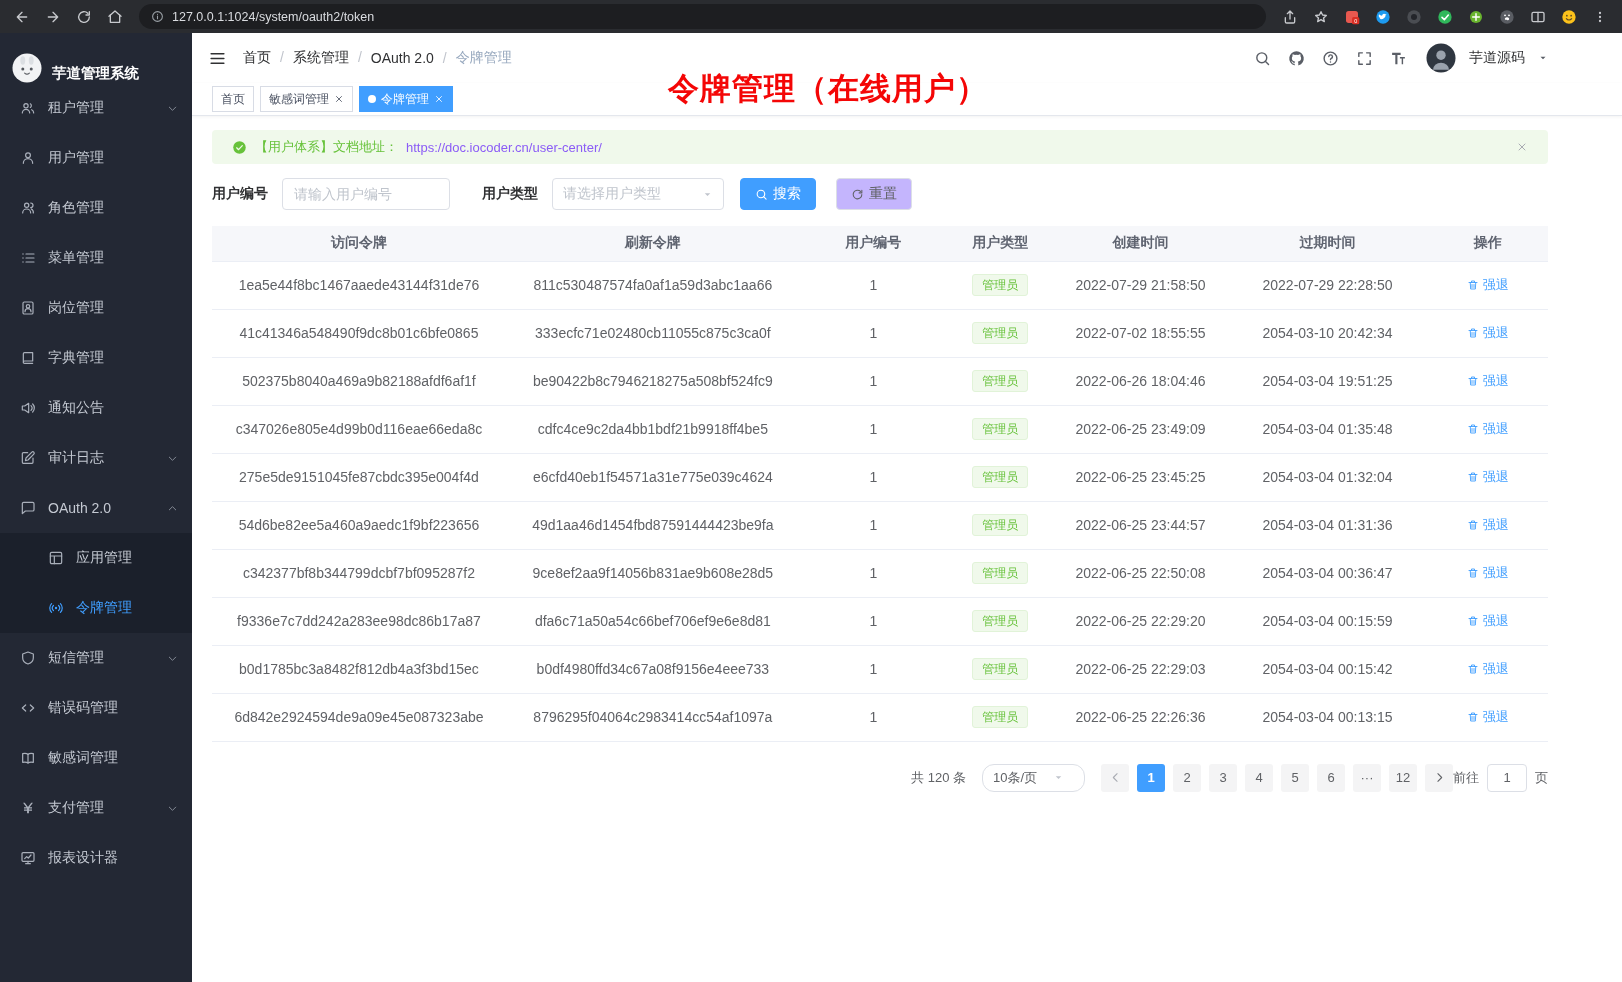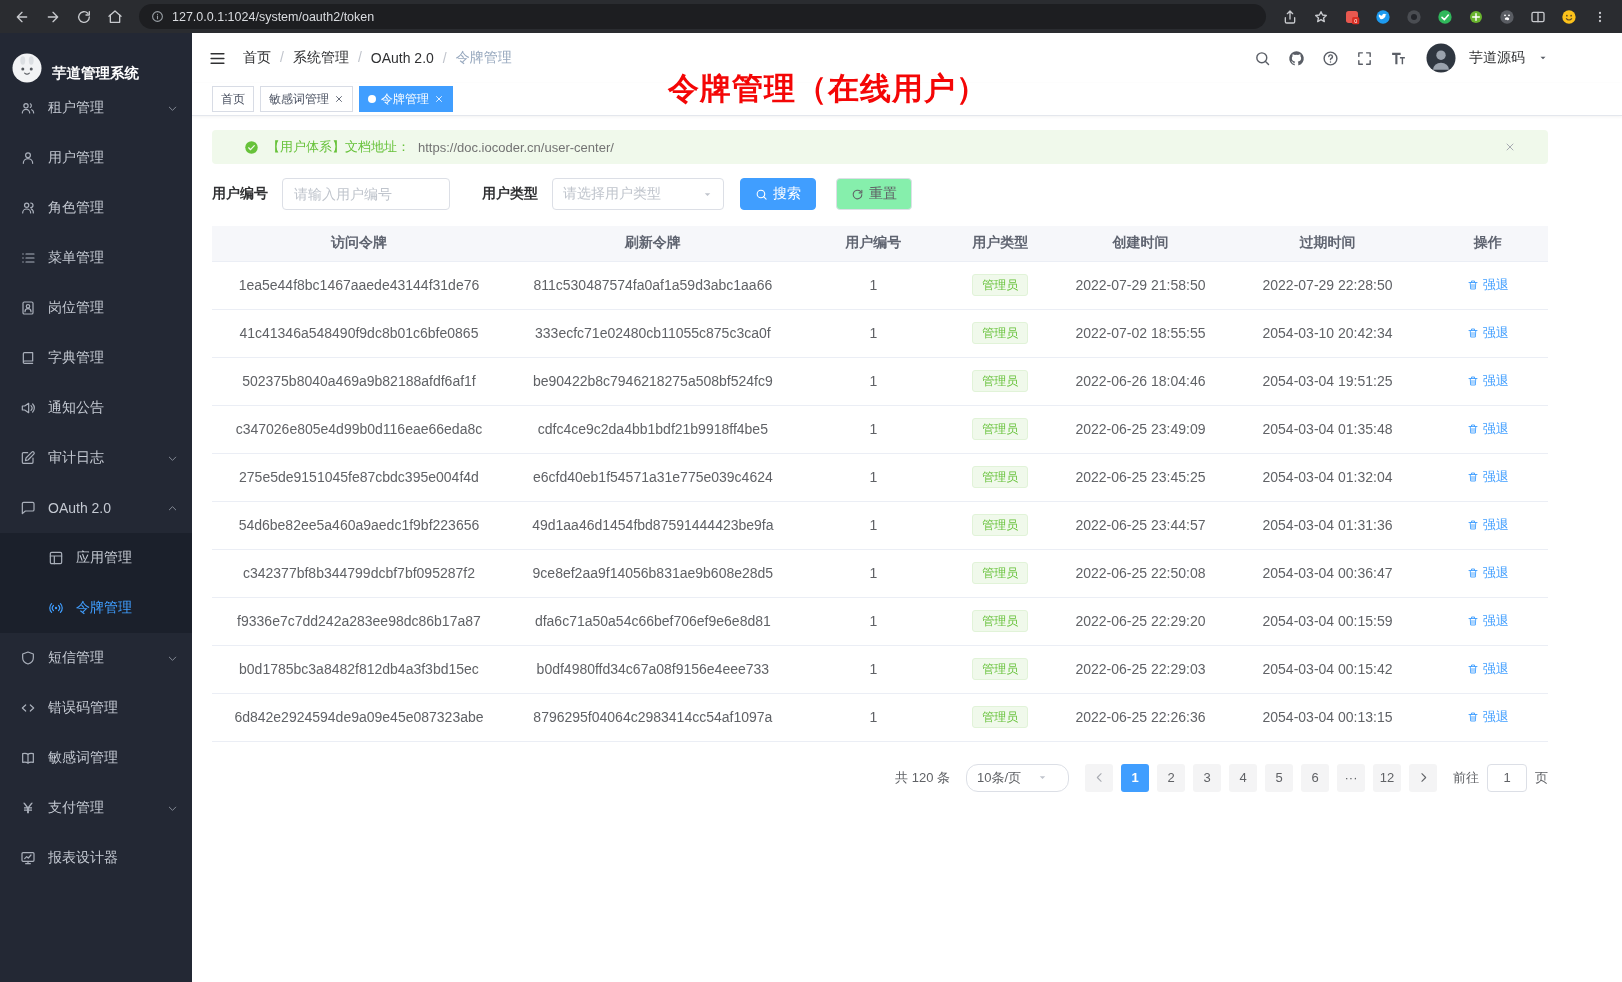--- a/index.html
+++ b/index.html
@@ -45,52 +45,52 @@
 .ucaret{font-size:10px;color:#5a5e66;display:flex;cursor:pointer}
 
 .tagsbar{height:33px;border-bottom:1px solid #e4e7ed;box-shadow:0 1px 3px rgba(0,0,0,.05);display:flex;align-items:center;padding:0 20px;gap:6px;flex-shrink:0}
 .tag-item{height:26px;display:inline-flex;align-items:center;gap:5px;padding:0 8px;border:1px solid #d8dce5;background:#fff;color:#495060;font-size:12px;cursor:pointer;white-space:nowrap}
 .tag-item.active{background:#409eff;border-color:#409eff;color:#fff}
 .tag-dot{width:8px;height:8px;border-radius:50%;background:#fff;display:inline-block}
 .tag-close{font-size:10px;display:flex;color:inherit}
 
 
 .content{flex:1;padding:14px 74px 0 20px;overflow:hidden}
-.alert{height:34px;background:#f0f9eb;border-radius:4px;display:flex;align-items:center;gap:8px;padding:0 32px;margin-bottom:14px}
+.alert{height:34px;background:#f0f9eb;border-radius:4px;display:flex;align-items:center;gap:8px;padding:0 20px;margin-bottom:14px}
 .alert-icon{font-size:15px;display:flex;color:#67c23a}
 .alert-text{color:#67c23a;font-size:13px}
-.alert-link{color:#737373;font-size:13px;text-decoration:none;cursor:pointer}
+.alert-link{color:#8b5cf6;font-size:13px;text-decoration:none;cursor:pointer}
 .alert-close{margin-left:auto;color:#a8abb2;font-size:12px;cursor:pointer;display:flex}
 
 .filters{display:flex;align-items:center;margin:4px 0 2px}
 .f-label{font-weight:700;color:#303133;font-size:14px;margin-right:14px}
 .f-input{width:168px;height:32px;border:1px solid #dcdfe6;border-radius:4px;padding:0 11px;font-size:14px;color:#606266;outline:none;margin-right:32px;font-family:inherit}
 .f-input::placeholder{color:#bfc4cc}
 .f-select{width:172px;height:32px;border:1px solid #dcdfe6;border-radius:4px;padding:0 10px;display:flex;align-items:center;justify-content:space-between;margin-right:16px;cursor:pointer;background:#fff}
 .f-placeholder{color:#bfc4cc;font-size:14px}
 .f-caret{color:#c0c4cc;font-size:11px;display:flex}
-.btn{height:32px;border:1px solid #dcdfe6;background:#86efac;border-radius:4px;display:inline-flex;align-items:center;gap:5px;padding:0 14px;font-size:14px;color:#606266;cursor:pointer;font-family:inherit}
+.btn{height:32px;border:1px solid #dcdfe6;background:#c4b5fd;border-radius:4px;display:inline-flex;align-items:center;gap:5px;padding:0 14px;font-size:14px;color:#606266;cursor:pointer;font-family:inherit}
 .btn-primary{background:#409eff;border-color:#409eff;color:#fff;margin-right:20px}
 .btn-icon{font-size:13px;display:flex}
 
 .tbl{width:100%;border-collapse:collapse;margin-top:16px;table-layout:fixed}
 .tbl th{height:35px;background:#f6f7fa;color:#5f6470;font-size:14px;font-weight:700;border-bottom:1px solid #ebeef5;white-space:nowrap}
 .tbl td{height:48px;text-align:center;color:#606266;font-size:14px;border-bottom:1px solid #ebeef5;white-space:nowrap;overflow:hidden;text-overflow:ellipsis}
 .tag-success{display:inline-block;padding:3px 9px;font-size:12px;color:#67c23a;background:#f0f9eb;border:1px solid #e1f3d8;border-radius:3px;line-height:1.2}
 .op-link{display:inline-flex;align-items:center;gap:4px;color:#409eff;font-size:13px;cursor:pointer;text-decoration:none}
 .op-icon{font-size:12px;display:flex}
 
 .pager{display:flex;align-items:center;justify-content:flex-end;margin-top:22px;font-size:13px;color:#606266}
 .pg-total{margin-right:16px}
 .pg-size{width:103px;height:28px;border:1px solid #dcdfe6;border-radius:12px;display:flex;align-items:center;justify-content:space-between;padding:0 20px 0 10px;cursor:pointer;background:#fff}
 .pg-btn{min-width:28px;height:28px;border:none;background:#f4f4f5;border-radius:3px;color:#606266;font-size:13px;display:flex;align-items:center;justify-content:center;cursor:pointer;font-family:inherit}
 .pg-prev{margin-left:16px;color:#a8abb2}
 .pg-pages{display:flex;gap:8px;margin:0 8px}
 .pg-num.active{background:#409eff;color:#fff;font-weight:700}
-.pg-goto-label{margin-left:16px}
+.pg-goto-label{}
 .pg-goto{width:40px;height:28px;border:1px solid #dcdfe6;border-radius:4px;text-align:center;font-size:13px;color:#606266;margin:0 8px;outline:none;font-family:inherit}
 .pg-suffix{margin-left:0}
 
 .annotation{position:absolute;left:668px;top:68px;font-size:31px;font-weight:700;color:#f40606;letter-spacing:1px;white-space:nowrap;z-index:10}
 </style>
 </head>
 <body>
 
 <div class="screen">
 

